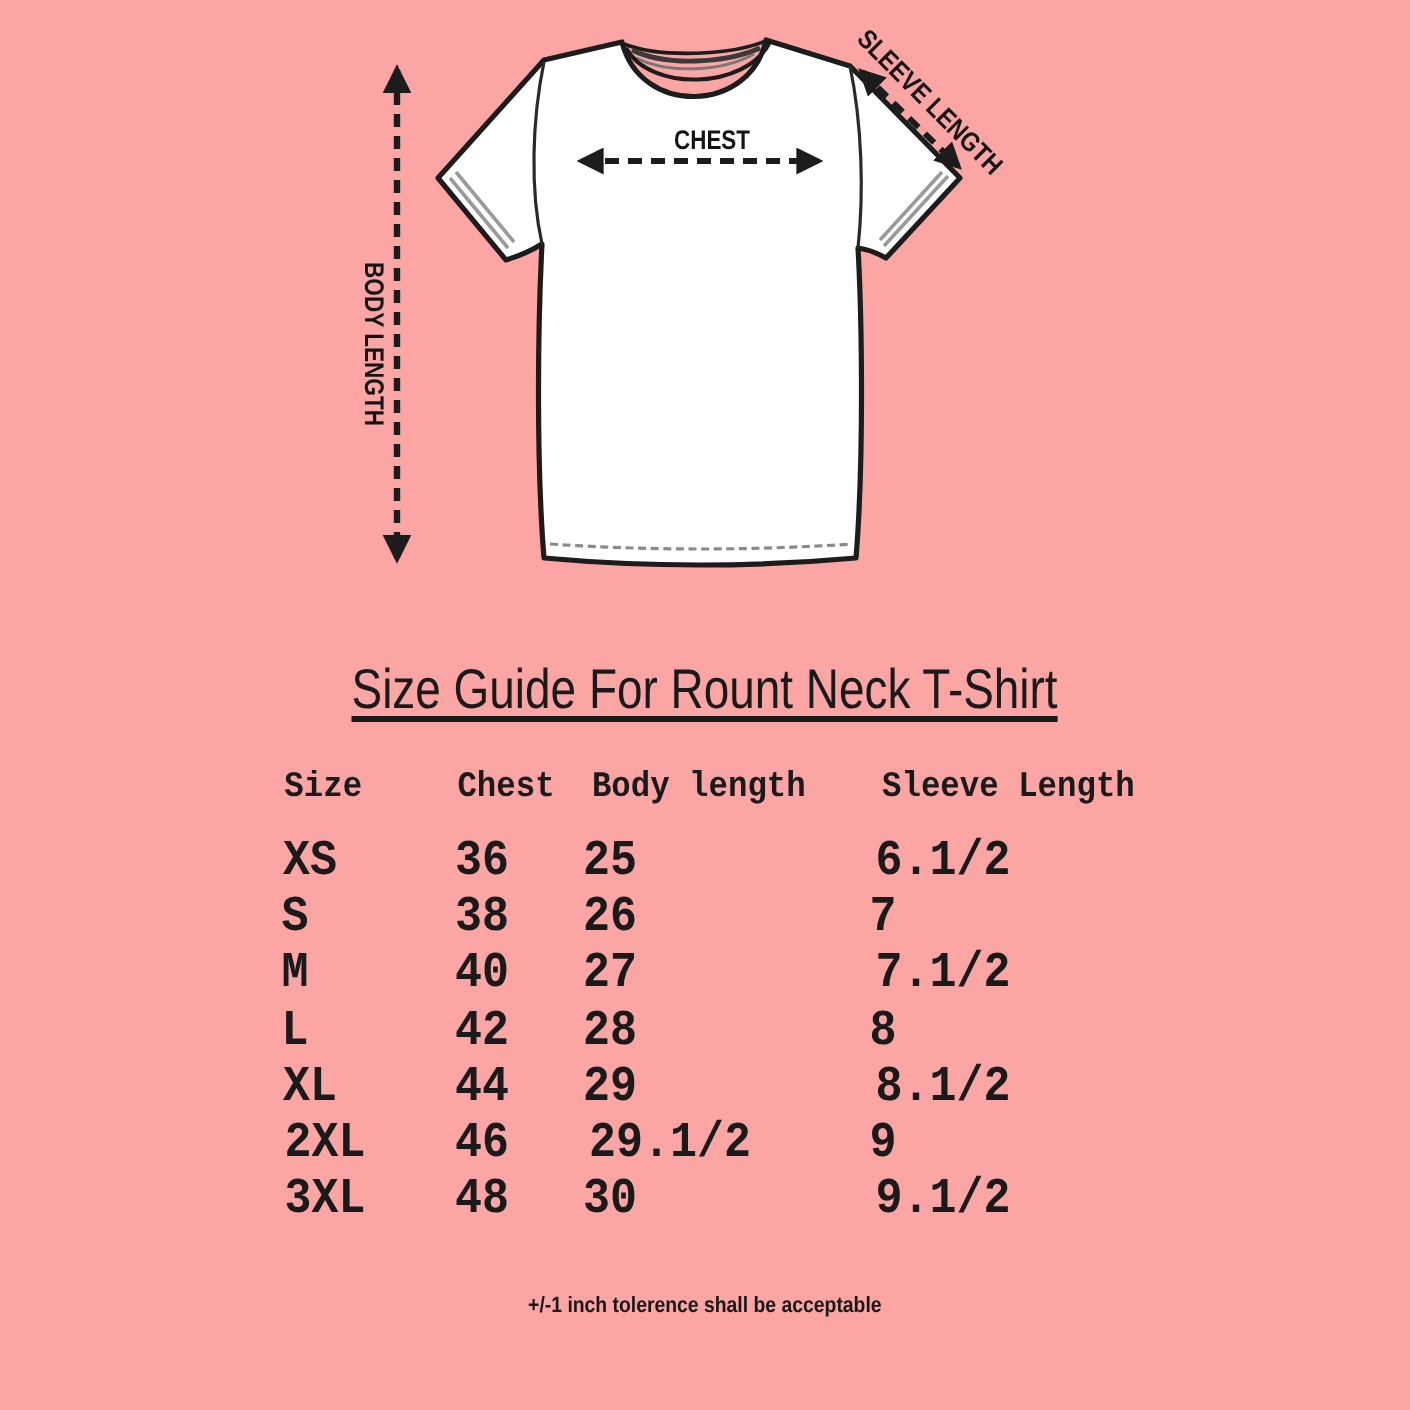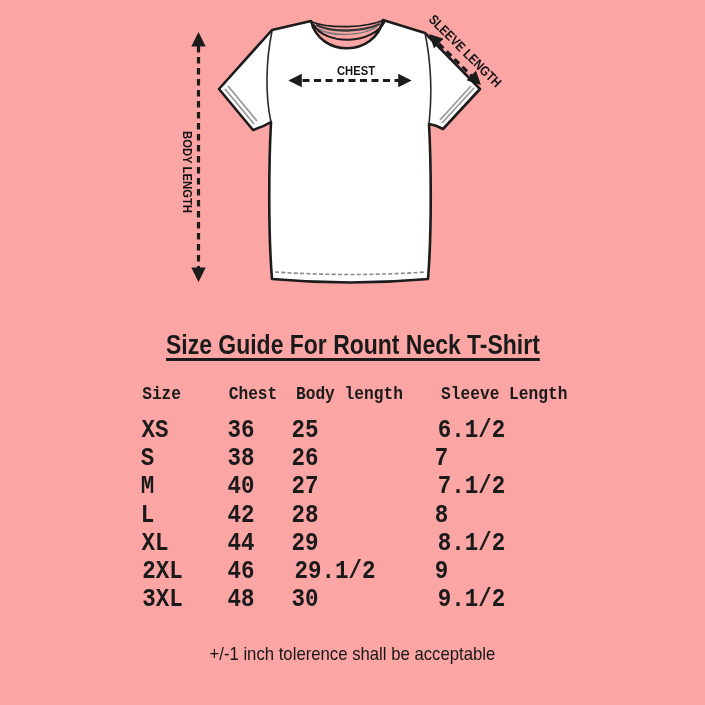--- a/index.html
+++ b/index.html
@@ -9,42 +9,42 @@
   }
   
   #diagram{position:absolute;left:0;top:0;}
   .diagram-label{
     font-family:"Liberation Sans","DejaVu Sans",sans-serif;
     font-weight:bold;fill:#141414;
   }
   
   #title{
     position:absolute;left:0;top:330px;width:705px;text-align:center;
-    font-size:28px;font-weight:bold;line-height:30px;white-space:nowrap;
+    font-size:28px;font-weight:normal;line-height:30px;white-space:nowrap;
   }
   #title .cond{
     display:inline-block;transform:scaleX(0.82);transform-origin:center;
     text-decoration:underline;text-decoration-thickness:3px;text-underline-offset:4px;
   }
   
   .tbl-grid{position:absolute;left:140px;display:grid;grid-template-columns:86px 64px 144px 98px;}
   #tbl-head{top:380px;grid-auto-rows:28px;}
   #tbl-body{top:416px;grid-auto-rows:28.3px;}
   .cell{
     display:flex;align-items:center;justify-content:flex-start;
     white-space:nowrap;overflow:visible;font-weight:bold;font-family:Liberation Mono, monospace;
   }
   #tbl-head .cell{font-size:18px;}
   #tbl-body .cell{font-size:25px;}
   .cell .cond{display:inline-block;transform:scaleX(0.9);transform-origin:center;}
   .row{display:contents;}
   
   #footer{
     position:absolute;left:0;top:645px;width:705px;text-align:center;
-    font-size:19px;font-weight:normal;line-height:17.5px;color:#171717;
+    font-size:11px;font-weight:bold;line-height:17.5px;color:#171717;
   }
   #footer .cond{display:inline-block;transform:scaleX(0.88);transform-origin:center;white-space:nowrap;}
 </style>
 </head>
 <body>
 
 <div id="page">
 
   <svg id="diagram" width="705" height="320" viewBox="0 0 705 320">
     <defs>

